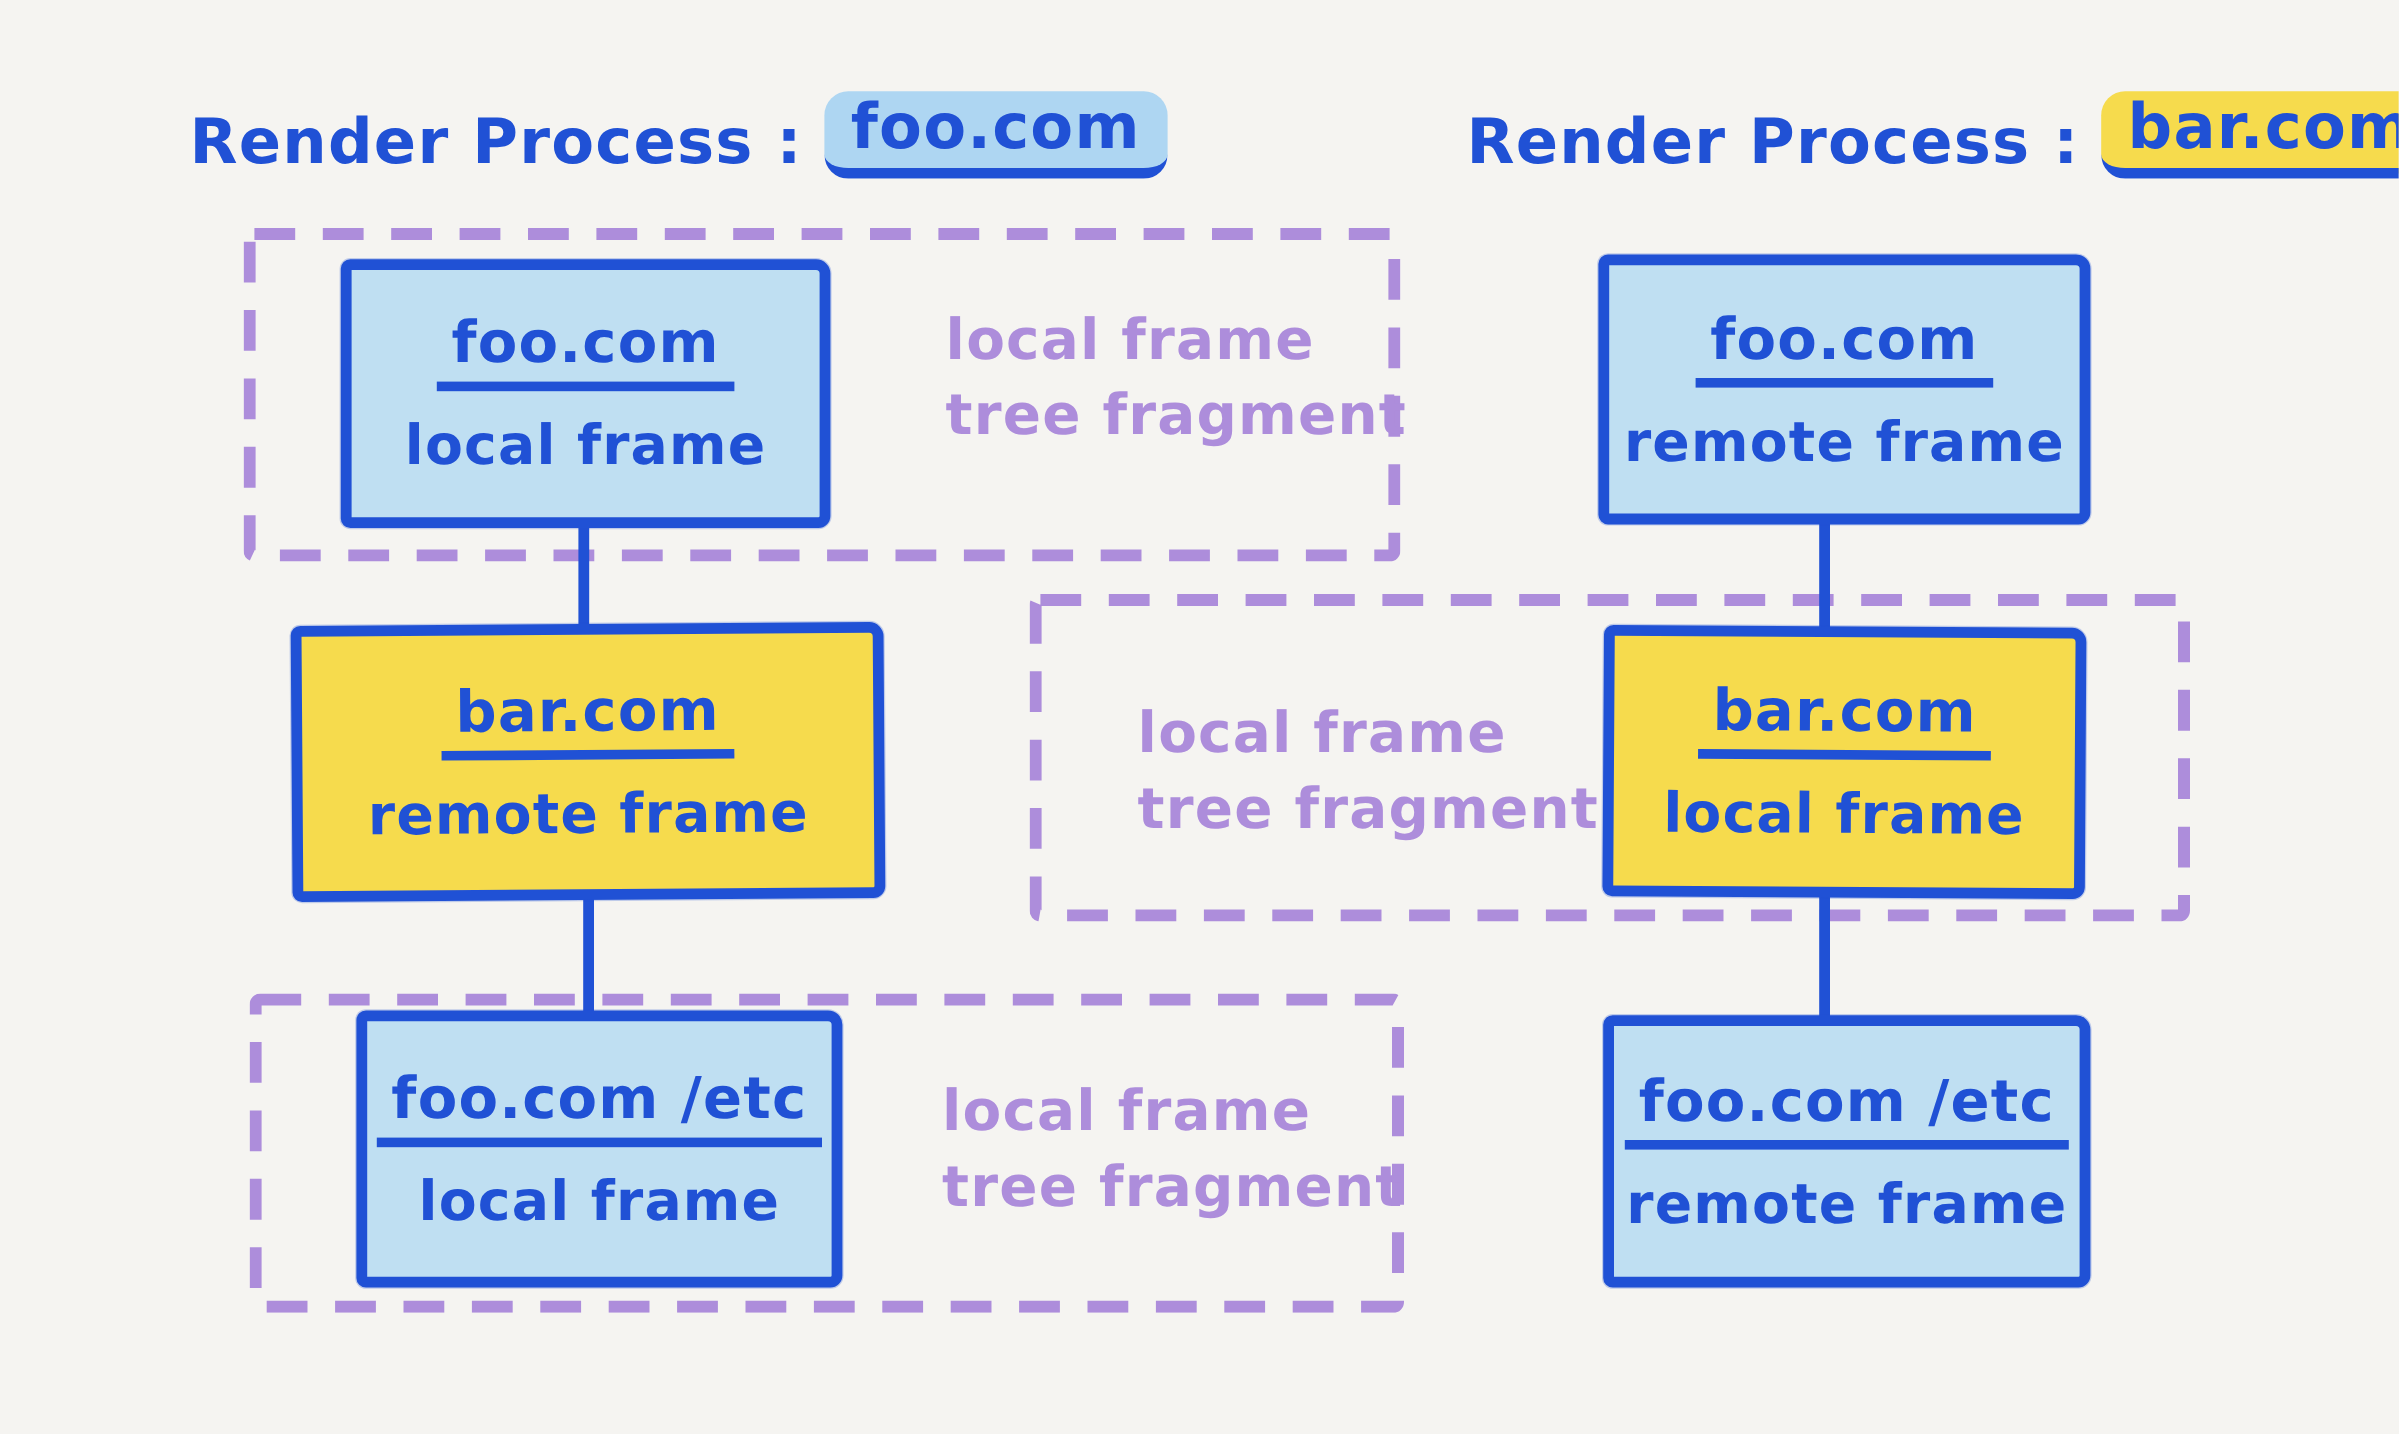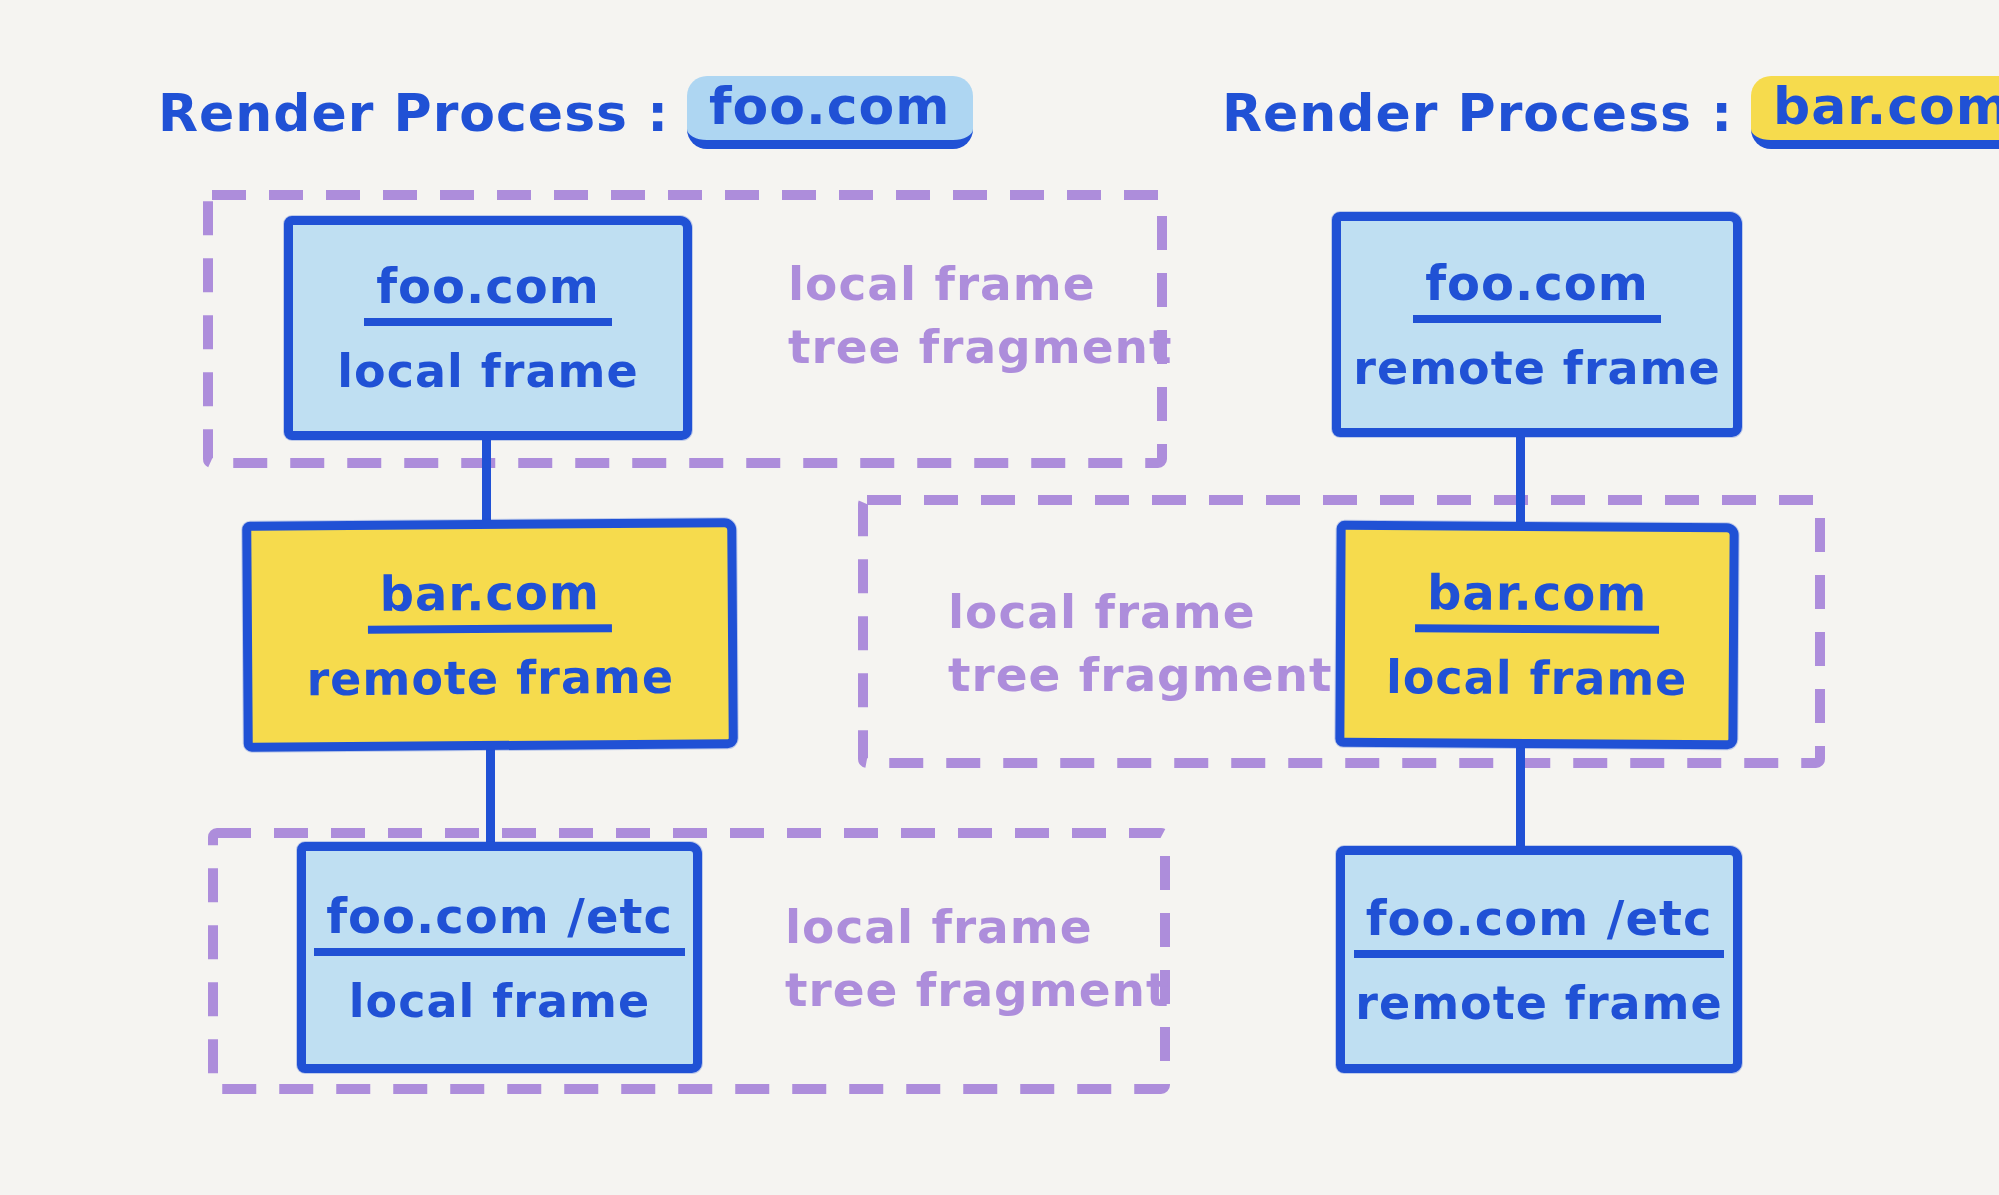--- a/index.html
+++ b/index.html
@@ -12,21 +12,21 @@
     --hl-yellow:#f6db4d;
   }
   *{box-sizing:border-box;margin:0;padding:0;}
   html,body{background:var(--bg);}
   body{font-family:"DejaVu Sans","Liberation Sans",sans-serif;}
   .canvas{
     position:relative;width:1999px;height:1195px;background:var(--bg);overflow:hidden;
   }
   
   .proc-title{
-    position:absolute;display:flex;align-items:center;gap:18px;
+    position:absolute;display:flex;align-items:flex-end;gap:18px;
     font-size:52px;font-weight:bold;color:var(--ink);letter-spacing:1px;white-space:nowrap;
   }
   .proc-title .hl{
     display:inline-block;padding:4px 22px 8px 22px;border-radius:20px;
     border-bottom:9px solid var(--ink);line-height:1.0;
   }
   .hl-blue{background:var(--hl-blue);}
   .hl-yellow{background:var(--hl-yellow);}
   
   .fragment{position:absolute;}

